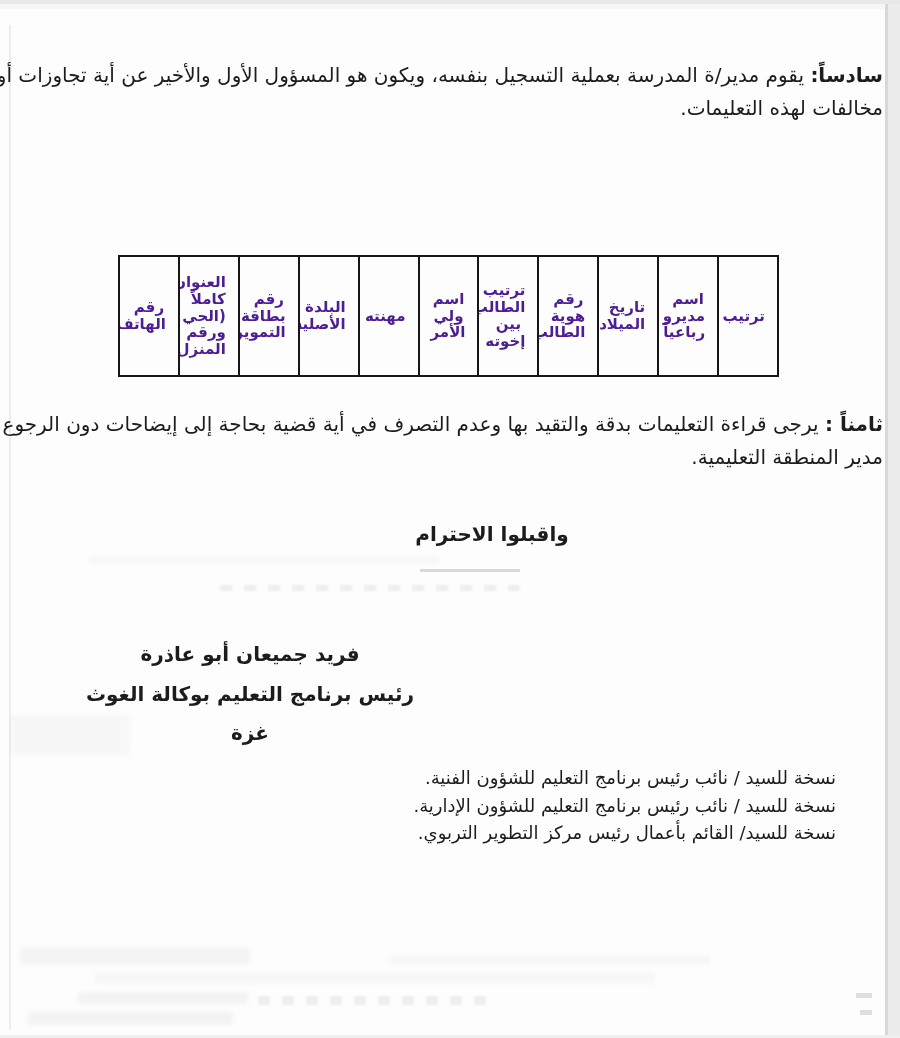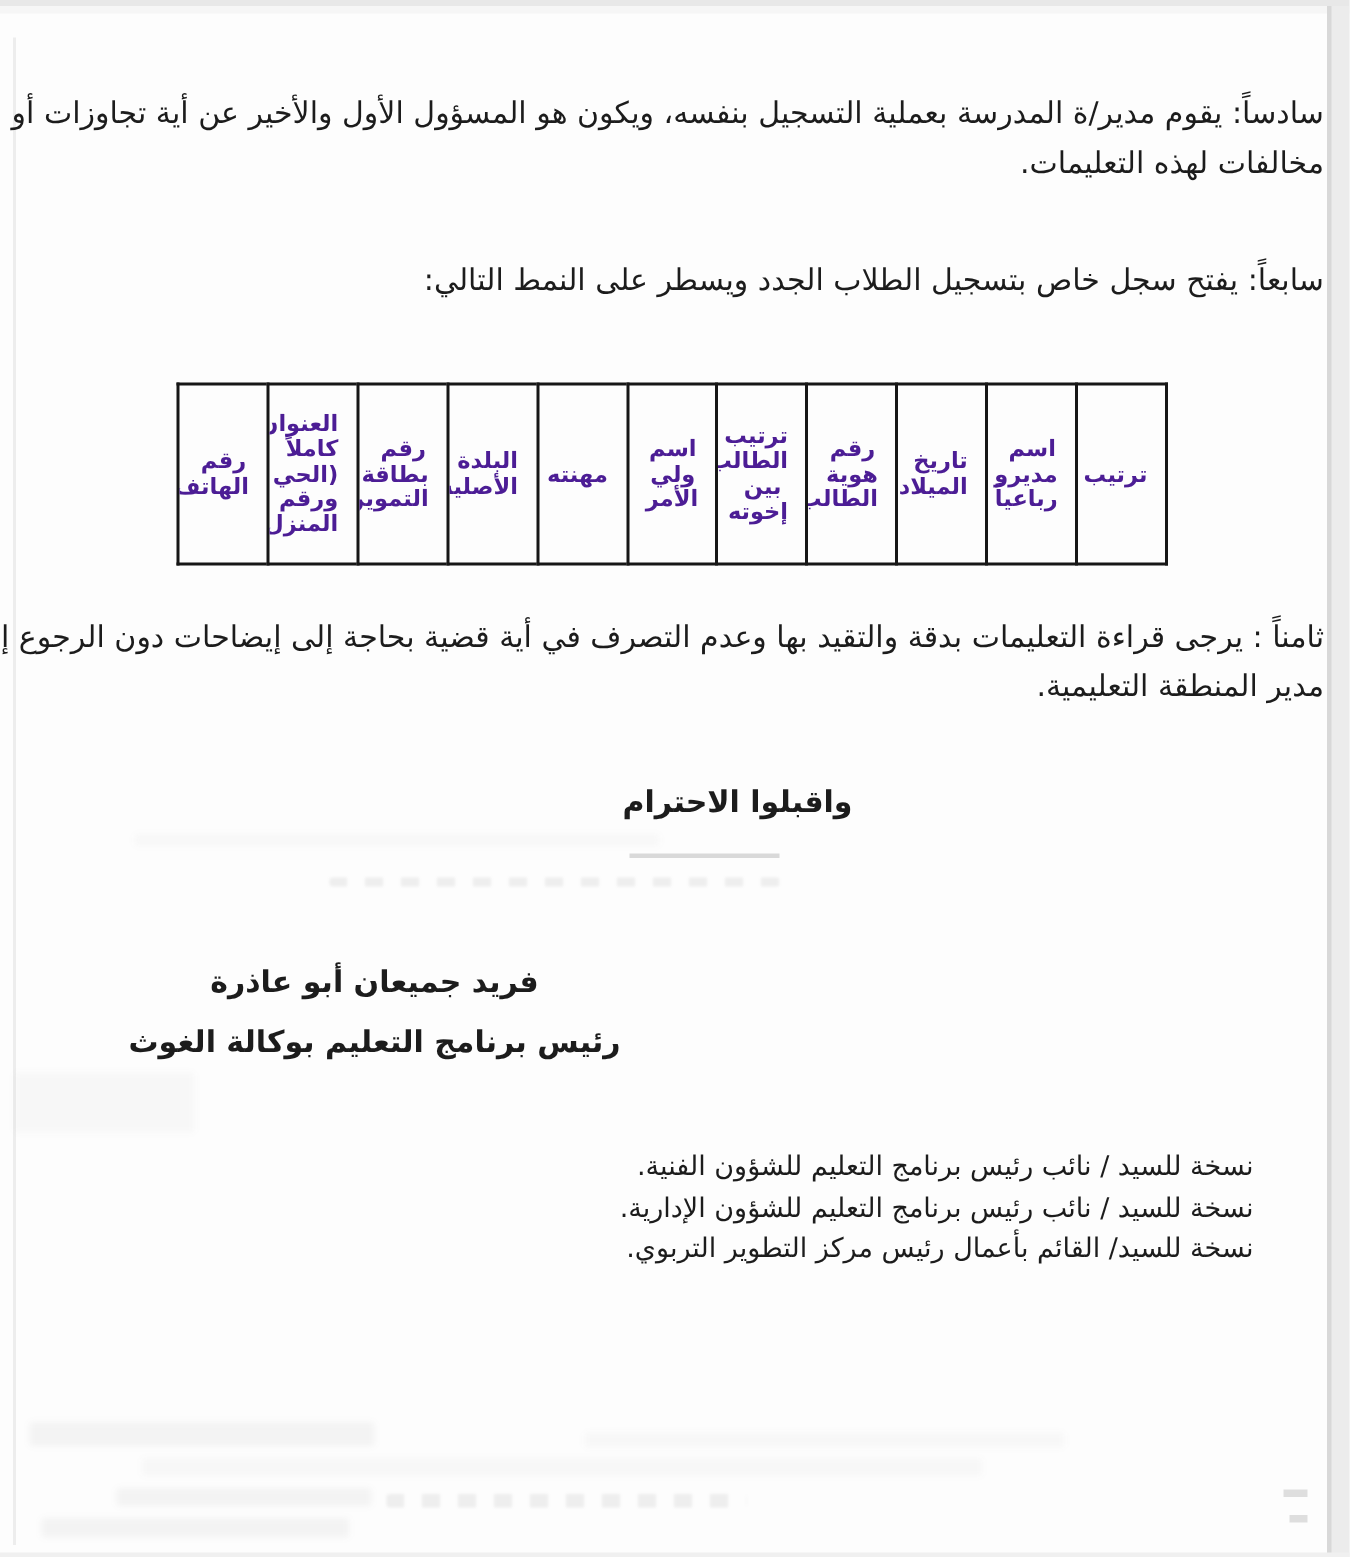--- a/index.html
+++ b/index.html
@@ -15,21 +15,21 @@
   .left-line{position:absolute;top:25px;left:9px;width:2px;height:1005px;background:#ededed;}
   .bottom-strip{position:absolute;bottom:0;left:0;width:900px;height:3px;background:#f0f0f0;}
   .blob{position:absolute;background:rgba(90,90,90,0.06);filter:blur(2px);border-radius:2px;}
   .blob.lighter{background:rgba(90,90,90,0.035);}
   .blob.dashes{background:repeating-linear-gradient(90deg,rgba(90,90,90,0.09) 0 12px,transparent 12px 24px);filter:blur(1px);}
   .speck{position:absolute;background:rgba(60,60,60,0.16);filter:blur(0.5px);}
   .grayline{position:absolute;background:#d9d9d9;}
   
   .para{position:absolute;right:17px;font-size:20px;line-height:33px;}
   .para .line{white-space:nowrap;text-align:right;}
-  .lead{font-weight:normal;}
+  .lead{font-weight:bold;}
   .p1{top:59px;}
   .p2{top:170px;}
   .p3{top:408px;}
   
   table.reg{
     position:absolute;top:255px;left:118px;width:661px;height:122px;
     border-collapse:collapse;table-layout:fixed;direction:rtl;
   }
   table.reg th{
     border:2.5px solid #161616;font-weight:bold;font-size:15px;line-height:1.12;
@@ -63,23 +63,20 @@
   <div class="blob" style="left:28px;top:1012px;width:205px;height:13px;"></div>
   <div class="blob lighter" style="left:390px;top:955px;width:320px;height:10px;"></div>
   <div class="speck" style="left:856px;top:993px;width:16px;height:5px;"></div>
   <div class="speck" style="left:860px;top:1010px;width:12px;height:5px;"></div>
 
   <div class="para p1">
     <div class="line"><span class="lead">سادساً:</span><span> يقوم مدير/ة المدرسة بعملية التسجيل بنفسه، ويكون هو المسؤول الأول والأخير عن أية تجاوزات أو</span></div>
     <div class="line">مخالفات لهذه التعليمات.</div>
   </div>
 
-  <div class="para p2">
-    <div class="line"><span class="lead">سابعاً:</span><span> يفتح سجل خاص بتسجيل الطلاب الجدد ويسطر على النمط التالي:</span></div>
-  </div>
 
   <table class="reg">
     <tbody>
       <tr>
         <th>ترتيب</th>
         <th>اسم مديرو رباعياً</th>
         <th>تاريخ الميلاد</th>
         <th>رقم هوية الطالب</th>
         <th>ترتيب الطالب بين إخوته</th>
         <th>اسم ولي الأمر</th>
@@ -95,20 +92,21 @@
   <div class="para p3">
     <div class="line"><span class="lead">ثامناً :</span><span> يرجى قراءة التعليمات بدقة والتقيد بها وعدم التصرف في أية قضية بحاجة إلى إيضاحات دون الرجوع إلى</span></div>
     <div class="line">مدير المنطقة التعليمية.</div>
   </div>
 
   <div class="closing">واقبلوا الاحترام</div>
 
   <div class="signature">
     <div>فريد جميعان أبو عاذرة</div>
     <div>رئيس برنامج التعليم بوكالة الغوث</div>
+    <div>غزة</div>
   </div>
 
   <div class="copies">
     <div>نسخة للسيد / نائب رئيس برنامج التعليم للشؤون الفنية.</div>
     <div>نسخة للسيد / نائب رئيس برنامج التعليم للشؤون الإدارية.</div>
     <div>نسخة للسيد/ القائم بأعمال رئيس مركز التطوير التربوي.</div>
   </div>
 
 </div>
 

